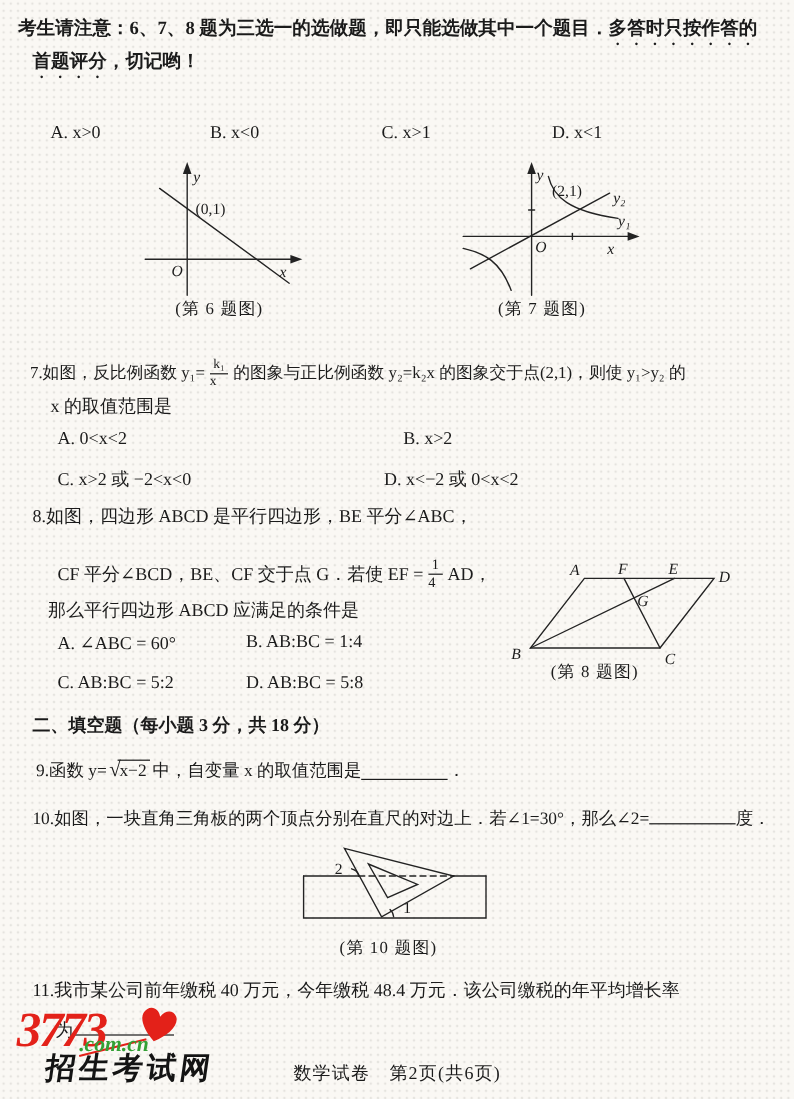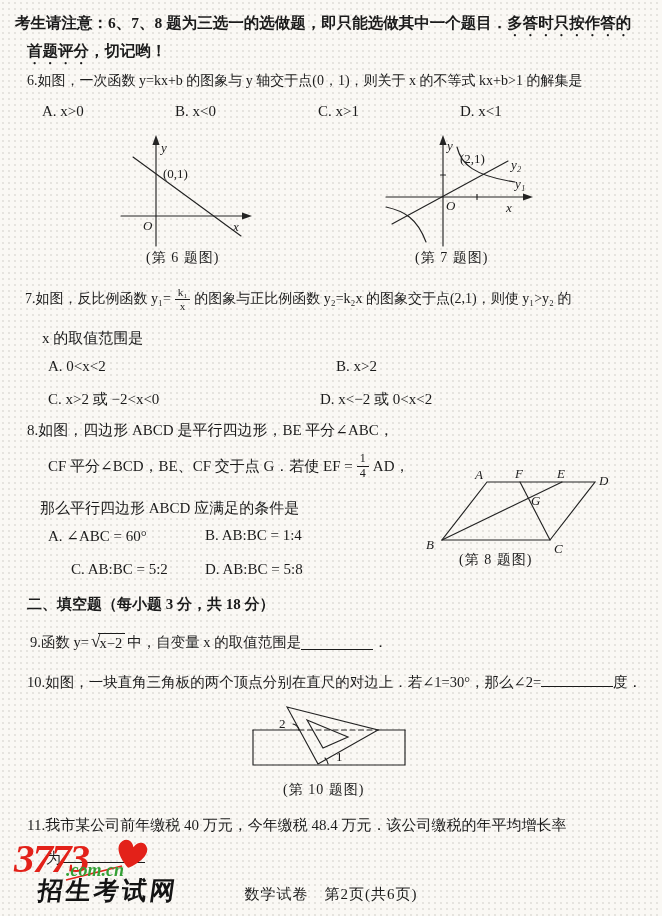--- a/index.html
+++ b/index.html
@@ -19,21 +19,21 @@
   .t155{font-size:15.5px;}
   .cap{font-size:14px; letter-spacing:1px;}
   .em{
     -webkit-text-emphasis:filled dot #1b1b1b;
     -webkit-text-emphasis-position:under left;
     text-emphasis:filled dot #1b1b1b;
     text-emphasis-position:under left;
   }
   .blank{display:inline-block; border-bottom:1.3px solid #1b1b1b; height:1em; vertical-align:baseline;}
   .row{display:flex; align-items:center;}
-  .frac{display:inline-block; text-align:center; line-height:1.15; font-size:0.8em; margin:0 4px; vertical-align:middle;}
+  .frac{display:inline-block; text-align:left; line-height:1.15; font-size:0.8em; margin:12px 4px; vertical-align:middle;}
   .frac .num{display:block; border-bottom:1px solid #1b1b1b; padding:0 3px;}
   .frac .den{display:block;}
   .sqrt{display:inline-flex; align-items:flex-start; margin:0 2px;}
   .sqrt .rad{font-size:1.2em; line-height:1;}
   .sqrt .body{border-top:1.3px solid #1b1b1b; padding:1px 3px 0 1px; margin-left:-2px;}
   svg{overflow:visible;}
   svg .stroke{stroke:#232323; stroke-width:1.15; fill:none; stroke-linecap:round;}
   svg .fillhead{fill:#232323; stroke:none;}
   svg text{fill:#1b1b1b; font-family:"Liberation Serif","DejaVu Serif",serif; font-size:13px;}
   svg text.it{font-style:italic;}
@@ -48,21 +48,20 @@
 
 <div class="page">
 
   <div class="abs bold t155" style="left:15px; top:13px;">
     <span>考生请注意：6、7、8 题为三选一的选做题，即只能选做其中一个题目．</span><span class="em">多答时只按作答的</span>
   </div>
   <div class="abs bold t155" style="left:27px; top:41px;">
     <span class="em">首题评分</span><span>，切记哟！</span>
   </div>
 
-  <div class="abs t14" style="left:27px; top:72px;">6.如图，一次函数 y=kx+b 的图象与 y 轴交于点(0，1)，则关于 x 的不等式 kx+b&gt;1 的解集是</div>
   <div class="abs t15" style="left:42px; top:103px;">A. x&gt;0</div>
   <div class="abs t15" style="left:175px; top:103px;">B. x&lt;0</div>
   <div class="abs t15" style="left:318px; top:103px;">C. x&gt;1</div>
   <div class="abs t15" style="left:460px; top:103px;">D. x&lt;1</div>
 
   <svg class="abs" style="left:95px; top:130px;" width="175" height="122" viewBox="0 0 175 122">
     <g>
       <line class="stroke" x1="61" y1="12" x2="61" y2="116"></line>
       <polygon class="fillhead" points="61,5 57.4,15 64.6,15"></polygon>
       <line class="stroke" x1="26" y1="86" x2="150" y2="86"></line>
@@ -116,21 +115,21 @@
     <span>CF 平分∠BCD，BE、CF 交于点 G．若使 EF =</span>
     <span class="frac">
       <span class="num">1</span>
       <span class="den">4</span>
     </span>
     <span>AD，</span>
   </div>
   <div class="abs t15" style="left:40px; top:499px;text-align:right;">那么平行四边形 ABCD 应满足的条件是</div>
   <div class="abs t15" style="left:48px; top:527px;">A. ∠ABC = 60°</div>
   <div class="abs t15" style="left:205px; top:527px;">B. AB:BC = 1:4</div>
-  <div class="abs t15" style="left:48px; top:561px;margin-left:23px;">C. AB:BC = 5:2</div>
+  <div class="abs t15" style="left:48px; top:561px;">C. AB:BC = 5:2</div>
   <div class="abs t15" style="left:205px; top:561px;">D. AB:BC = 5:8</div>
 
   <svg class="abs" style="left:425px; top:448px;" width="235" height="110" viewBox="0 0 235 110">
     <path class="stroke" d="M62 34 L170 34 L125 92 L17 92 Z"></path>
     <line class="stroke" x1="17" y1="92" x2="137" y2="34"></line>
     <line class="stroke" x1="125" y1="92" x2="95" y2="34"></line>
     <text class="it" x="50" y="31">A</text>
     <text class="it" x="90" y="30">F</text>
     <text class="it" x="132" y="30">E</text>
     <text class="it" x="174" y="37">D</text>

